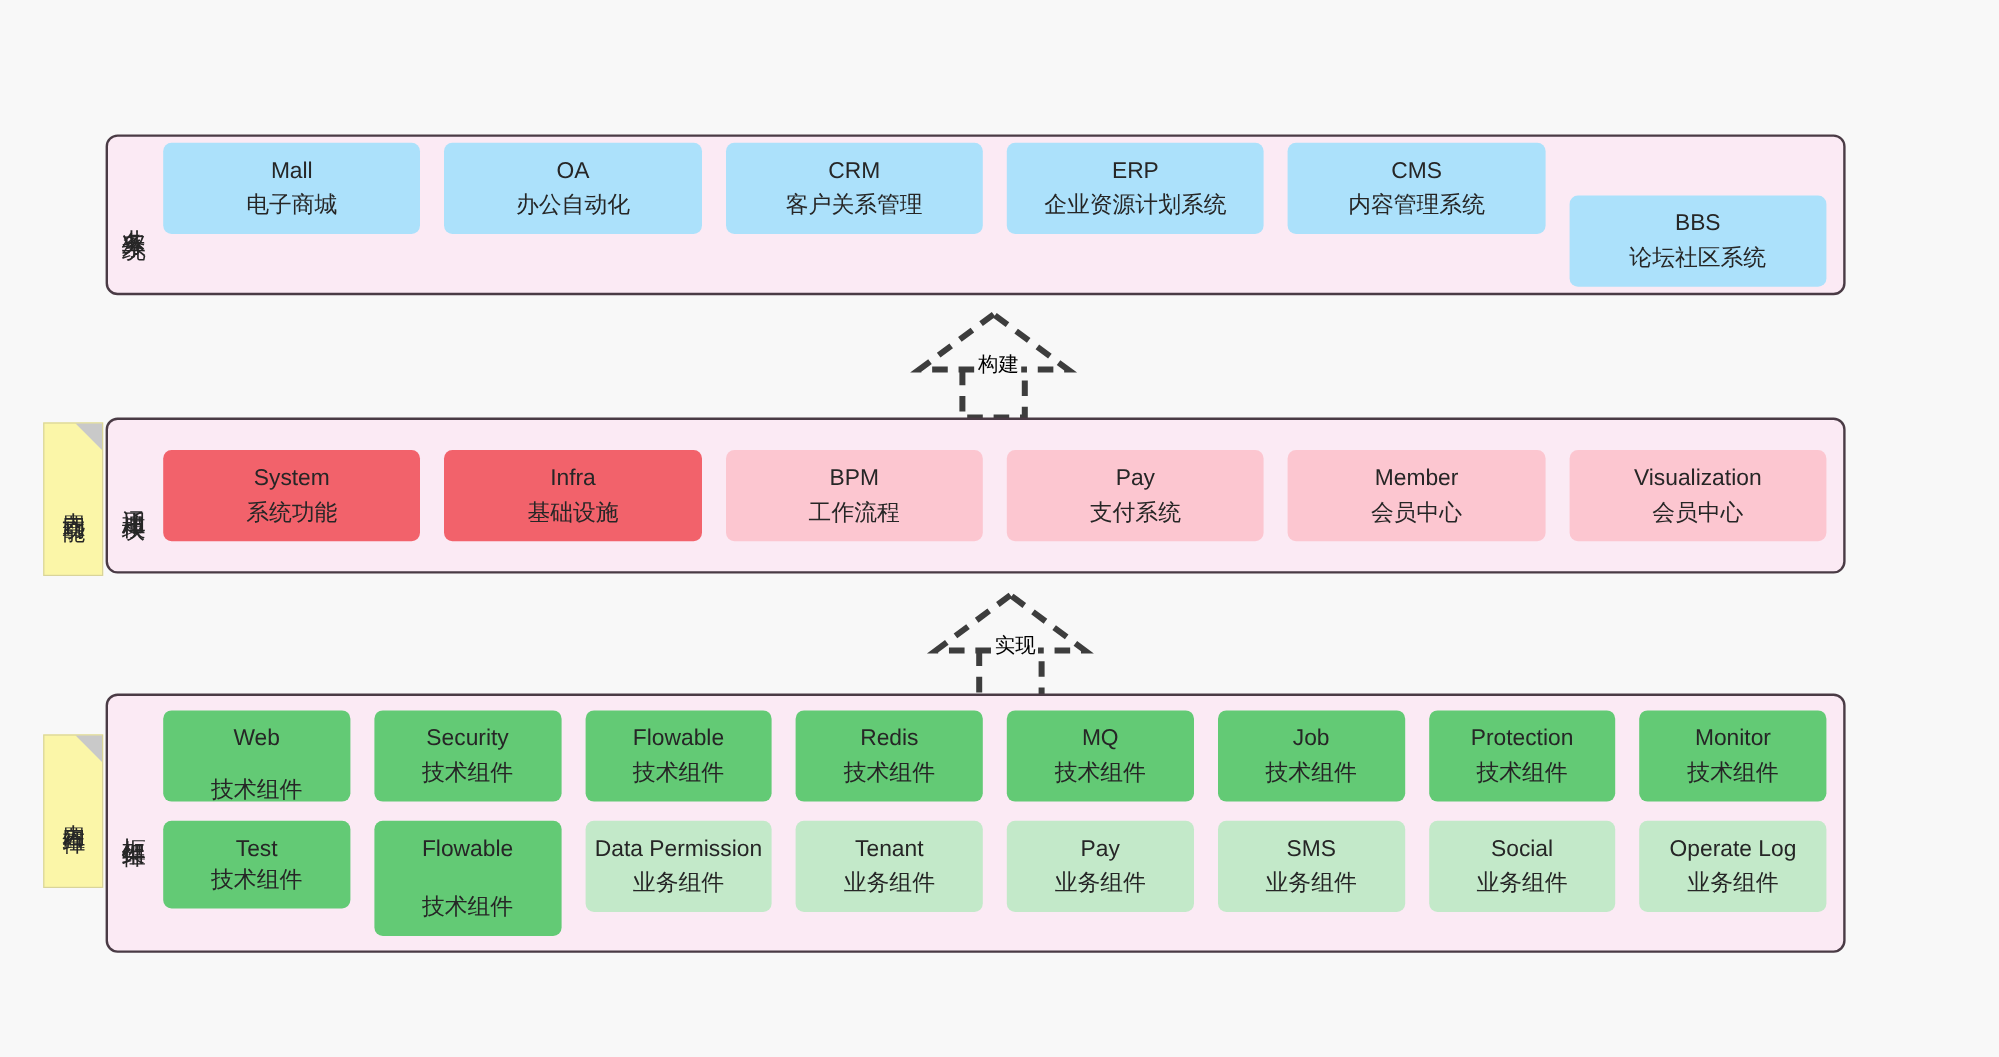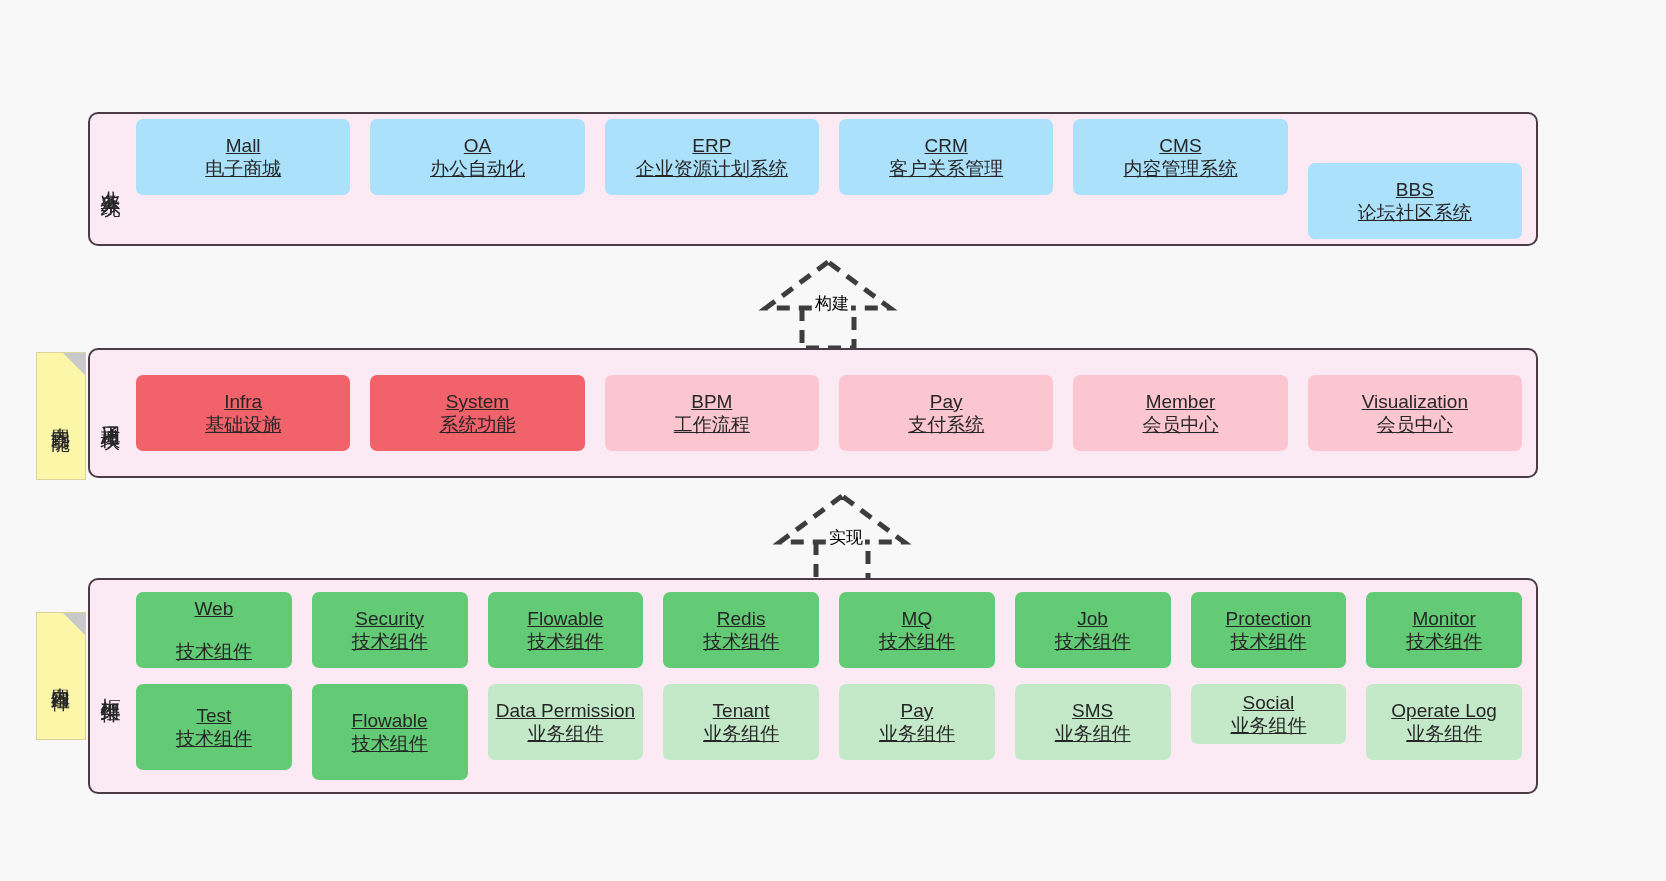--- a/index.html
+++ b/index.html
@@ -42,27 +42,26 @@
     padding:0 14px 0 4px;
   }
   .row{
     display:flex;
     gap:20px;
   }
   .cell{
     flex:1 1 0;
     border-radius:7px;
     display:flex;flex-direction:column;
-    align-items:center;justify-content:center;
+    align-items:center;justify-content:space-between;
     text-align:center;
     color:#262626;
     line-height:1.22;
     box-sizing:border-box;
     padding:12px 6px;
-    text-decoration:underline;
   }
   .cell .t1{font-size:19px;}
   .cell .t2{font-size:19px;}
 
   
   .c-blue{background:#ace1fb;}
   .c-red{background:#f2626b;}
   .c-pink{background:#fcc6d0;}
   .c-green{background:#63ca75;}
   .c-lgreen{background:#c3e9c9;}
@@ -111,26 +110,26 @@
       <div class="row">
         <div class="cell c-blue" style="height:76px;">
           <span class="t1">Mall</span>
           <span class="t2">电子商城</span>
         </div>
         <div class="cell c-blue" style="height:76px;">
           <span class="t1">OA</span>
           <span class="t2">办公自动化</span>
         </div>
         <div class="cell c-blue" style="height:76px;">
+          <span class="t1">CRM</span>
+          <span class="t2">客户关系管理</span>
+        </div>
+        <div class="cell c-blue" style="height:76px;">
           <span class="t1">ERP</span>
           <span class="t2">企业资源计划系统</span>
-        </div>
-        <div class="cell c-blue" style="height:76px;">
-          <span class="t1">CRM</span>
-          <span class="t2">客户关系管理</span>
         </div>
         <div class="cell c-blue" style="height:76px;">
           <span class="t1">CMS</span>
           <span class="t2">内容管理系统</span>
         </div>
         <div class="cell c-blue" style="height:76px;margin-top:44px;">
           <span class="t1">BBS</span>
           <span class="t2">论坛社区系统</span>
         </div>
       </div>
@@ -143,26 +142,26 @@
       <path d="M44 50 L44 90 L96 90 L96 50" fill="none" stroke="#3d3d3d" stroke-width="5" stroke-dasharray="13 9"></path>
     </svg>
     <span class="arrow-label" style="left:55px;top:37px;">构建</span>
   </div>
 
   <div class="layer" id="layer-common" style="left:88px;top:348px;width:1450px;height:130px;">
     <div class="layer-label">通用模块</div>
     <div class="layer-body">
       <div class="row">
         <div class="cell c-red" style="height:76px;">
+          <span class="t1">System</span>
+          <span class="t2">系统功能</span>
+        </div>
+        <div class="cell c-red" style="height:76px;">
           <span class="t1">Infra</span>
           <span class="t2">基础设施</span>
-        </div>
-        <div class="cell c-red" style="height:76px;">
-          <span class="t1">System</span>
-          <span class="t2">系统功能</span>
         </div>
         <div class="cell c-pink" style="height:76px;">
           <span class="t1">BPM</span>
           <span class="t2">工作流程</span>
         </div>
         <div class="cell c-pink" style="height:76px;">
           <span class="t1">Pay</span>
           <span class="t2">支付系统</span>
         </div>
         <div class="cell c-pink" style="height:76px;">
@@ -223,21 +222,21 @@
           <span class="t1">Protection</span>
           <span class="t2">技术组件</span>
         </div>
         <div class="cell c-green" style="height:76px;">
           <span class="t1">Monitor</span>
           <span class="t2">技术组件</span>
         </div>
       </div>
 
       <div class="row">
-        <div class="cell c-green" style="height:86px;">
+        <div class="cell c-green" style="height:73px;">
           <span class="t1">Test</span>
           <span class="t2">技术组件</span>
         </div>
         <div class="cell c-green" style="height:96px;">
           <span class="t1">Flowable</span>
           <span class="t2">技术组件</span>
         </div>
         <div class="cell c-lgreen" style="height:76px;">
           <span class="t1">Data Permission</span>
           <span class="t2">业务组件</span>
@@ -247,21 +246,21 @@
           <span class="t2">业务组件</span>
         </div>
         <div class="cell c-lgreen" style="height:76px;">
           <span class="t1">Pay</span>
           <span class="t2">业务组件</span>
         </div>
         <div class="cell c-lgreen" style="height:76px;">
           <span class="t1">SMS</span>
           <span class="t2">业务组件</span>
         </div>
-        <div class="cell c-lgreen" style="height:60px;">
+        <div class="cell c-lgreen" style="height:76px;">
           <span class="t1">Social</span>
           <span class="t2">业务组件</span>
         </div>
         <div class="cell c-lgreen" style="height:76px;">
           <span class="t1">Operate Log</span>
           <span class="t2">业务组件</span>
         </div>
       </div>
 
     </div>

